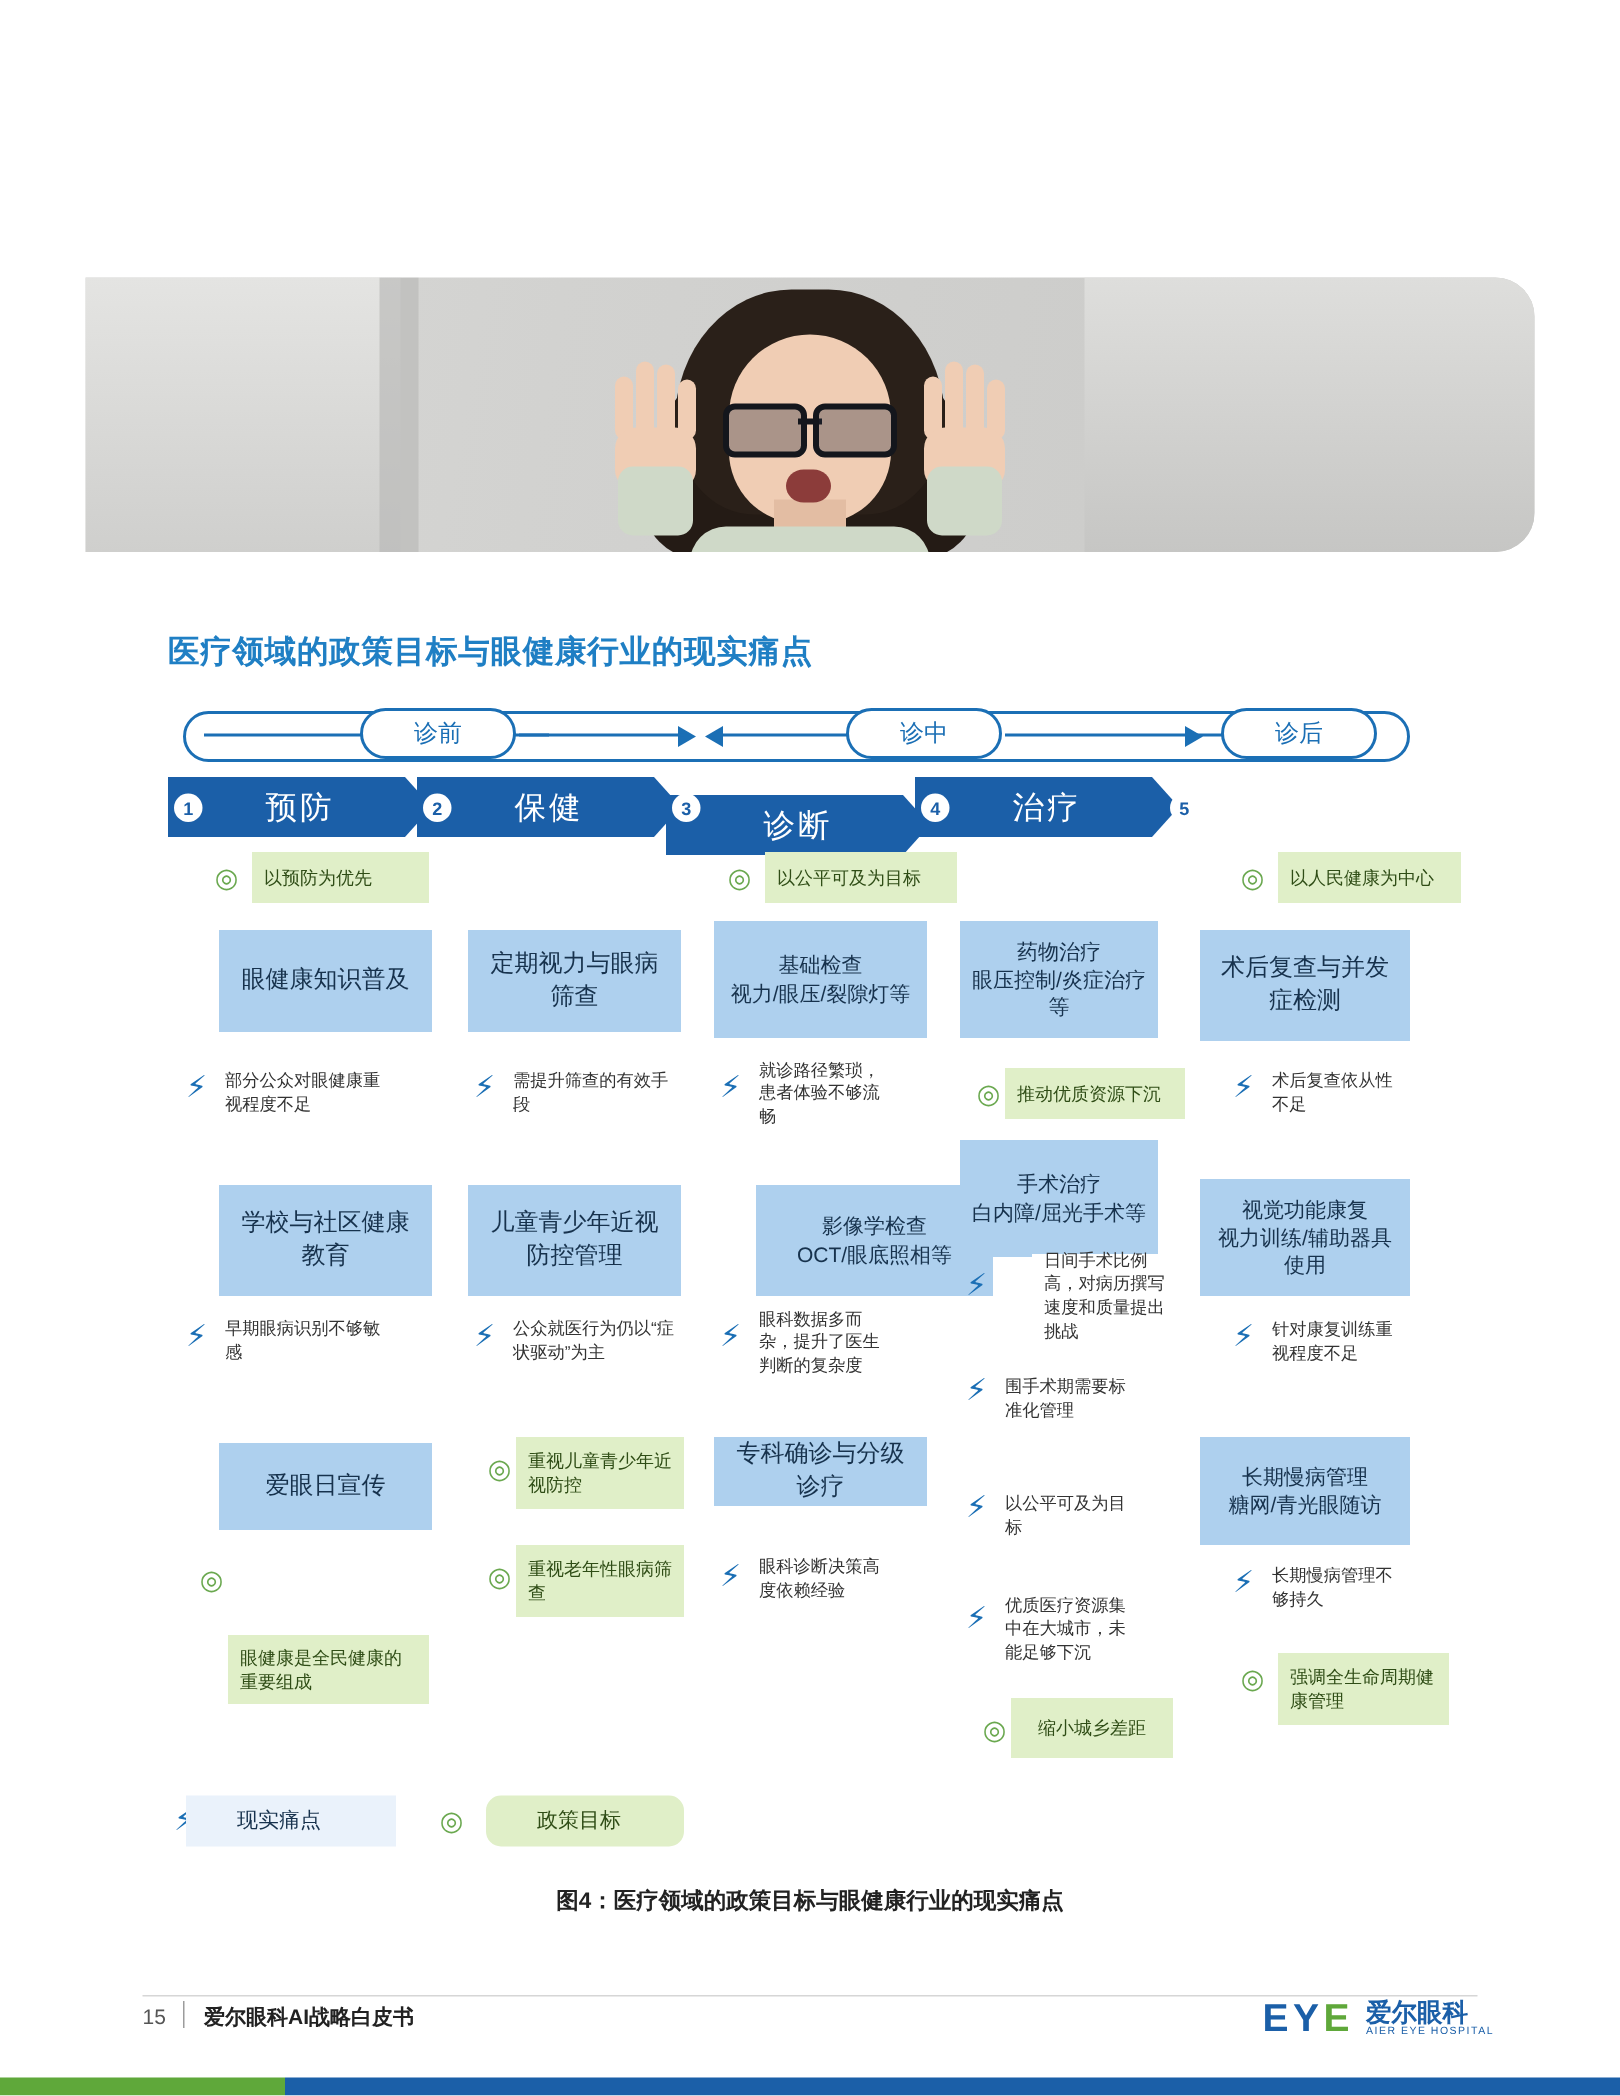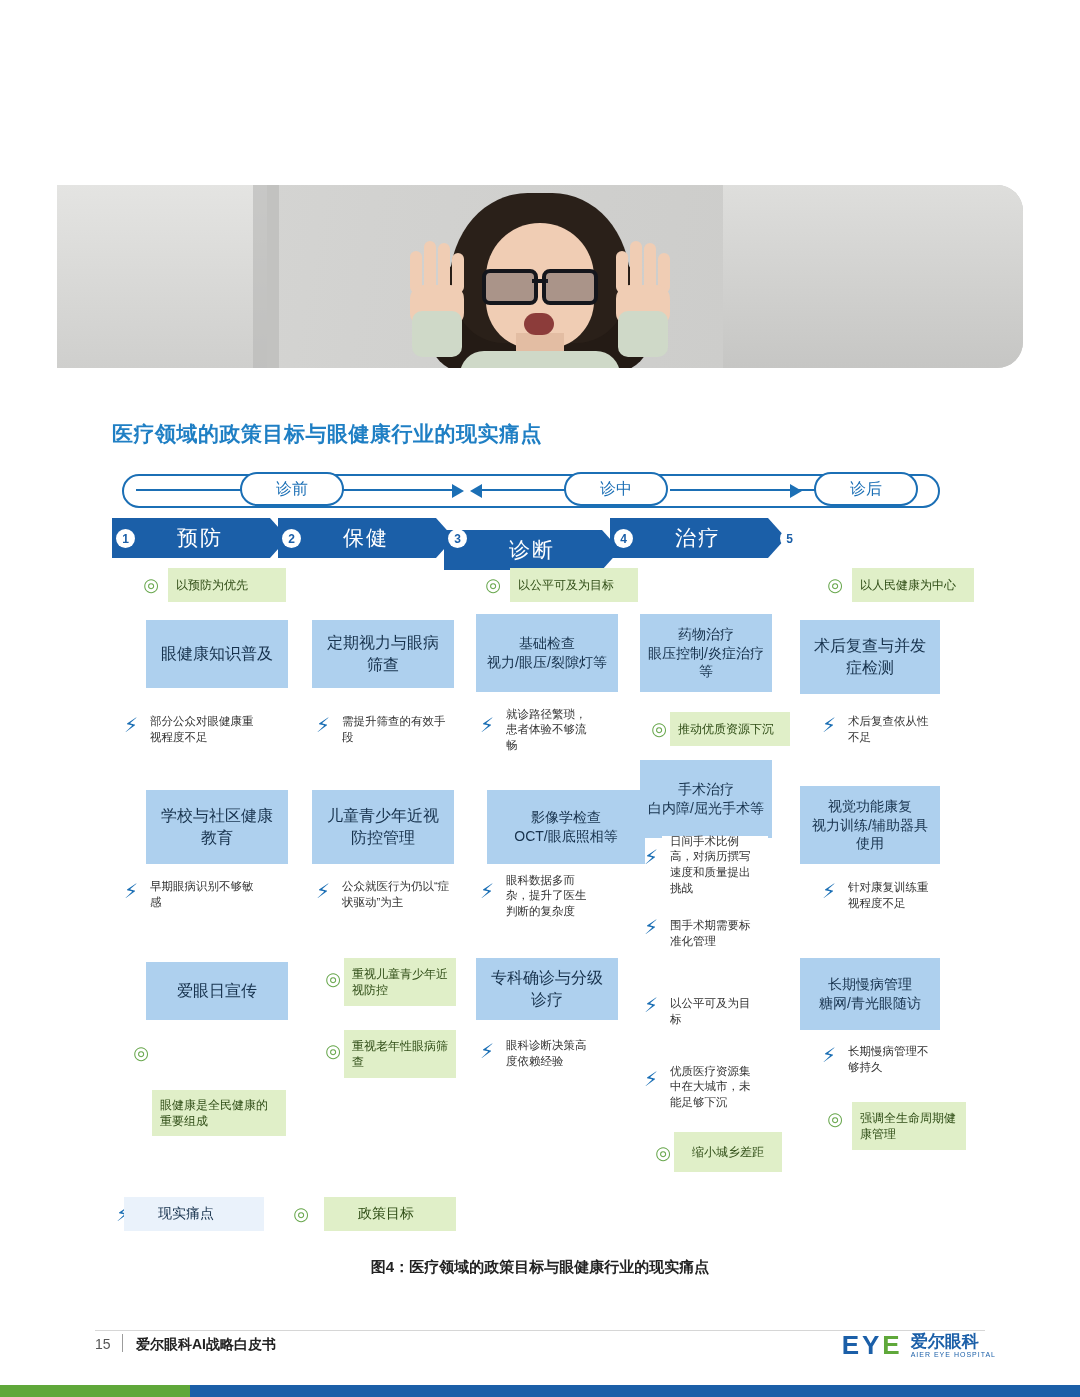--- a/index.html
+++ b/index.html
@@ -76,21 +76,21 @@
   .blue.sm{font-size:14px;}
   .green{background:#e0efc8;color:#2f4d16;font-size:12px;text-align:left;justify-content:flex-start;padding-left:8px;}
   .white{background:#ffffff;color:#333;font-size:11.5px;text-align:left;justify-content:flex-start;padding-left:8px;box-shadow:0 0 0 0 transparent;}
   .ico{position:absolute;width:22px;height:22px;}
   .bolt{color:#1b6fb5;font-size:20px;line-height:22px;text-align:center;}
   .target{color:#6aa84f;font-size:18px;line-height:22px;text-align:center;}
 
   .legend{position:absolute;left:112px;top:1197px;width:420px;height:36px;}
   .legend .lg{position:absolute;height:34px;display:flex;align-items:center;padding-left:34px;font-size:14px;box-sizing:border-box;}
   .lg.l1{left:12px;width:140px;background:#eaf2fb;color:#17324d;}
-  .lg.l2{left:212px;width:132px;background:#e0efc8;color:#2f4d16;}
+  .lg.l2{left:212px;width:132px;background:#e0efc8;color:#2f4d16;border-radius:10px;}
 
   .figcap{position:absolute;left:0;top:1258px;width:1080px;text-align:center;font-size:15px;color:#222;font-weight:700;}
 
   
   .footer-rule{position:absolute;left:95px;top:1330px;width:890px;height:1px;background:#d6d6d6;}
   .pagenum{position:absolute;left:95px;top:1336px;font-size:14px;color:#555;}
   .footdiv{position:absolute;left:122px;top:1334px;width:1px;height:18px;background:#9c9c9c;}
   .foottext{position:absolute;left:136px;top:1336px;font-size:14px;color:#222;font-weight:700;}
   .brand{position:absolute;right:84px;top:1330px;display:flex;align-items:center;gap:8px;}
   .brand .eye{font-size:26px;font-weight:700;color:#1b5fa8;letter-spacing:3px;}
@@ -202,42 +202,42 @@
 
 <div class="ico target" style="left:482px;top:574px;">◎</div>
 <div class="card green" style="left:510px;top:568px;width:128px;height:34px;">以公平可及为目标</div>
 
 <div class="card blue sm" style="left:476px;top:614px;width:142px;height:78px;white-space:pre-line;">基础检查
 视力/眼压/裂隙灯等</div>
 
 <div class="ico bolt" style="left:476px;top:714px;">⚡</div>
 <div class="card white" style="left:498px;top:702px;width:100px;height:56px;">就诊路径繁琐，患者体验不够流畅</div>
 
-<div class="card blue sm" style="left:487px;top:790px;width:158px;height:74px;white-space:pre-line;">影像学检查
+<div class="card blue sm" style="left:504px;top:790px;width:158px;height:74px;white-space:pre-line;">影像学检查
 OCT/眼底照相等</div>
 
 <div class="ico bolt" style="left:476px;top:880px;">⚡</div>
 <div class="card white" style="left:498px;top:866px;width:100px;height:60px;">眼科数据多而杂，提升了医生判断的复杂度</div>
 
-<div class="card blue" style="left:476px;top:958px;width:142px;height:62px;">专科确诊与分级诊疗</div>
+<div class="card blue" style="left:476px;top:958px;width:142px;height:46px;">专科确诊与分级诊疗</div>
 
 <div class="ico bolt" style="left:476px;top:1040px;">⚡</div>
 <div class="card white" style="left:498px;top:1030px;width:100px;height:48px;">眼科诊断决策高度依赖经验</div>
 
 <div class="card blue sm" style="left:640px;top:614px;width:132px;height:78px;white-space:pre-line;">药物治疗
 眼压控制/炎症治疗等</div>
 
 <div class="ico target" style="left:648px;top:718px;">◎</div>
 <div class="card green" style="left:670px;top:712px;width:120px;height:34px;">推动优质资源下沉</div>
 
 <div class="card blue sm" style="left:640px;top:760px;width:132px;height:78px;white-space:pre-line;">手术治疗
 白内障/屈光手术等</div>
 
 <div class="ico bolt" style="left:640px;top:846px;">⚡</div>
-<div class="card white" style="left:662px;top:836px;width:106px;height:58px;">日间手术比例高，对病历撰写速度和质量提出挑战</div>
+<div class="card white" style="left:688px;top:836px;width:106px;height:58px;">日间手术比例高，对病历撰写速度和质量提出挑战</div>
 
 <div class="ico bolt" style="left:640px;top:916px;">⚡</div>
 <div class="card white" style="left:662px;top:910px;width:106px;height:48px;">围手术期需要标准化管理</div>
 
 <div class="ico bolt" style="left:640px;top:994px;">⚡</div>
 <div class="card white" style="left:662px;top:988px;width:106px;height:48px;">以公平可及为目标</div>
 
 <div class="ico bolt" style="left:640px;top:1068px;">⚡</div>
 <div class="card white" style="left:662px;top:1056px;width:106px;height:62px;">优质医疗资源集中在大城市，未能足够下沉</div>
 

